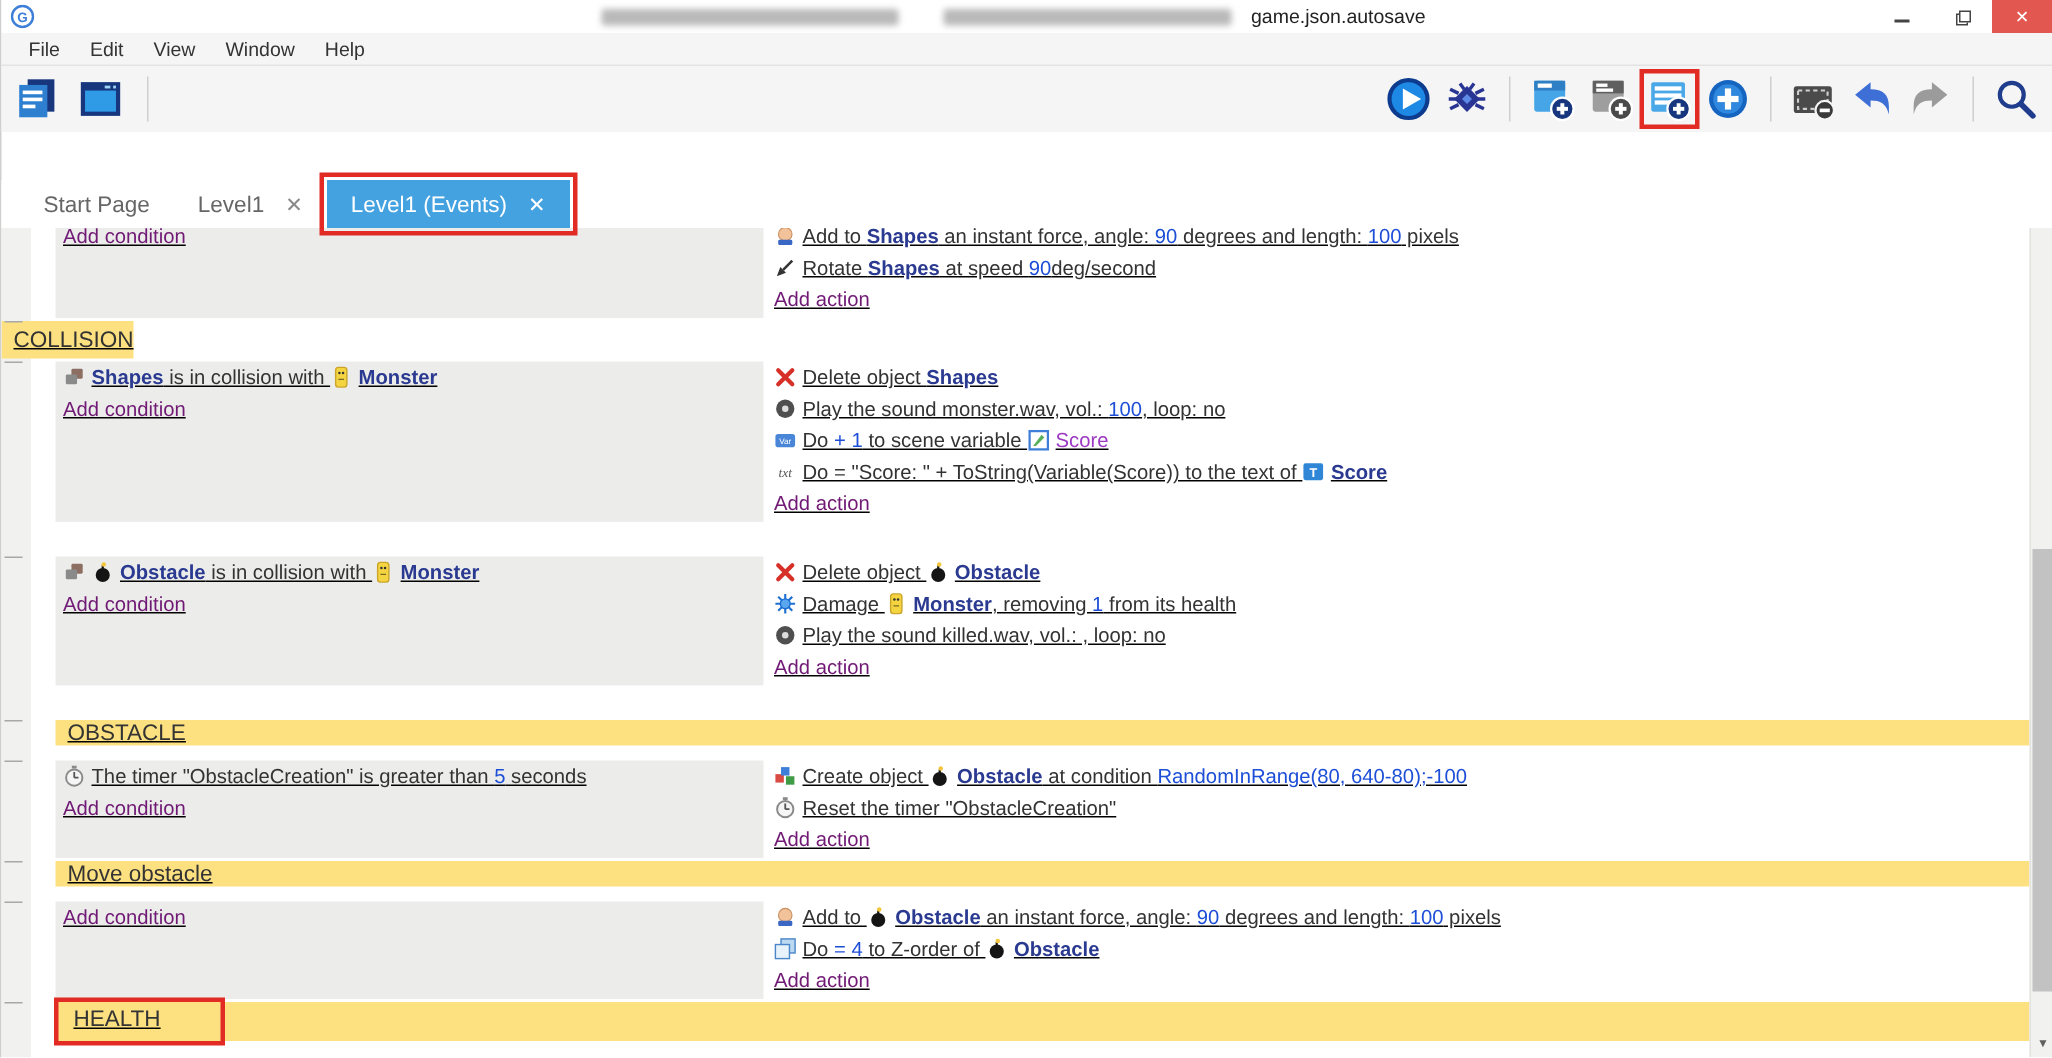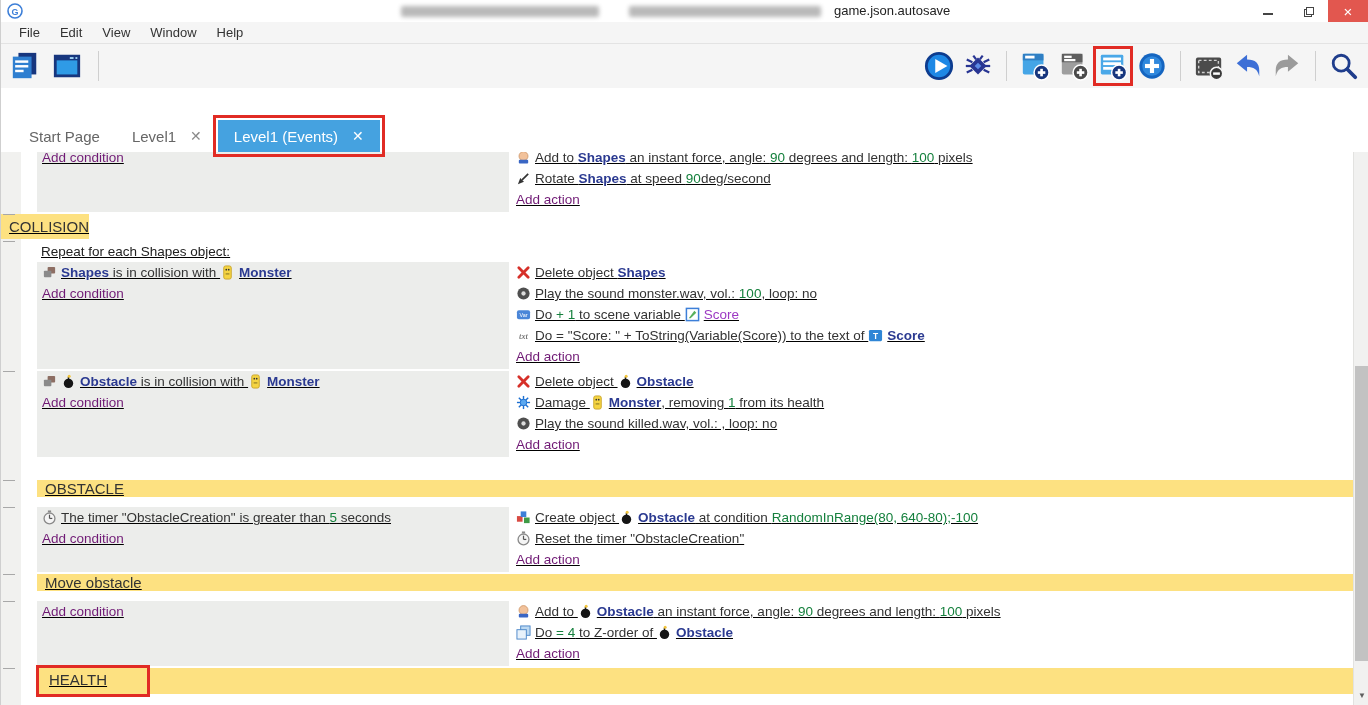--- a/index.html
+++ b/index.html
@@ -56,21 +56,21 @@
     padding-left:8px; font-size:15px; color:#333; }
   .foreach { height:21px; line-height:21px; font-size:13.5px; color:#222; background:#fff; padding-left:4px; }
   .ebody { display:flex; align-items:stretch; }
   .cond { width:472px; flex:none; background:#ecedeb; margin-right:2px; }
   .acts { flex:1; background:#fff; }
   .line { height:21px; display:flex; align-items:center; padding-left:5px;
     font-size:13.5px; color:#333; white-space:pre; overflow:hidden; }
   .line span { white-space:pre; }
   .line.ph { color:#701a75; }
   .s-obj { color:#2b3a91; font-weight:bold; }
-  .s-num { color:#15803d; }
+  .s-num { color:#1d4ed8; }
   .s-var { color:#9c39c3; }
   .ic { width:15px; height:15px; flex:none; margin-right:4px; display:inline-flex; }
   .ic svg { width:15px; height:15px; }
   .health-wrap { display:inline-block; padding:3px 40px 6px 10px; margin-left:-6px;
     outline:3px solid #e12b24; }
 
   
   .scrollbar { position:absolute; right:0; top:0; width:16px; height:585px;
     background:#f1f1f0; border-left:1px solid #e2e2e0; }
   .sb-arrow { position:absolute; left:0; width:16px; height:16px; display:flex;
@@ -282,21 +282,20 @@
           <div class="bcontent">
             <div class="group-head">
               <span>COLLISION</span>
             </div>
           </div>
         </div>
         <div class="block" style="height: 128px;">
           <div class="tickzone"></div>
           <div class="bar"></div>
           <div class="bcontent">
-            <div class="foreach">Repeat for each Shapes object:</div>
             <div class="ebody" style="height: 107px;">
               <div class="cond">
                 <div class="line"><span class="ic"><svg viewBox="0 0 16 16">
                       <rect x="6" y="2" width="8" height="7" rx="1" fill="#8d6e63"></rect>
                       <rect x="2" y="6" width="8" height="7" rx="1" fill="#8a8a8a"></rect>
                     </svg></span><span class="s-obj">Shapes</span><span> is in collision with </span><span class="ic"><svg viewBox="0 0 16 16">
                       <rect x="4" y="1" width="8" height="14" rx="2" fill="#f5d442" stroke="#caa52a"></rect>
                       <circle cx="6.7" cy="5" r="0.9" fill="#333"></circle>
                       <circle cx="9.3" cy="5" r="0.9" fill="#333"></circle>
                       <line x1="6" y1="9.5" x2="10" y2="9.5" stroke="#7a6a1e"></line>

